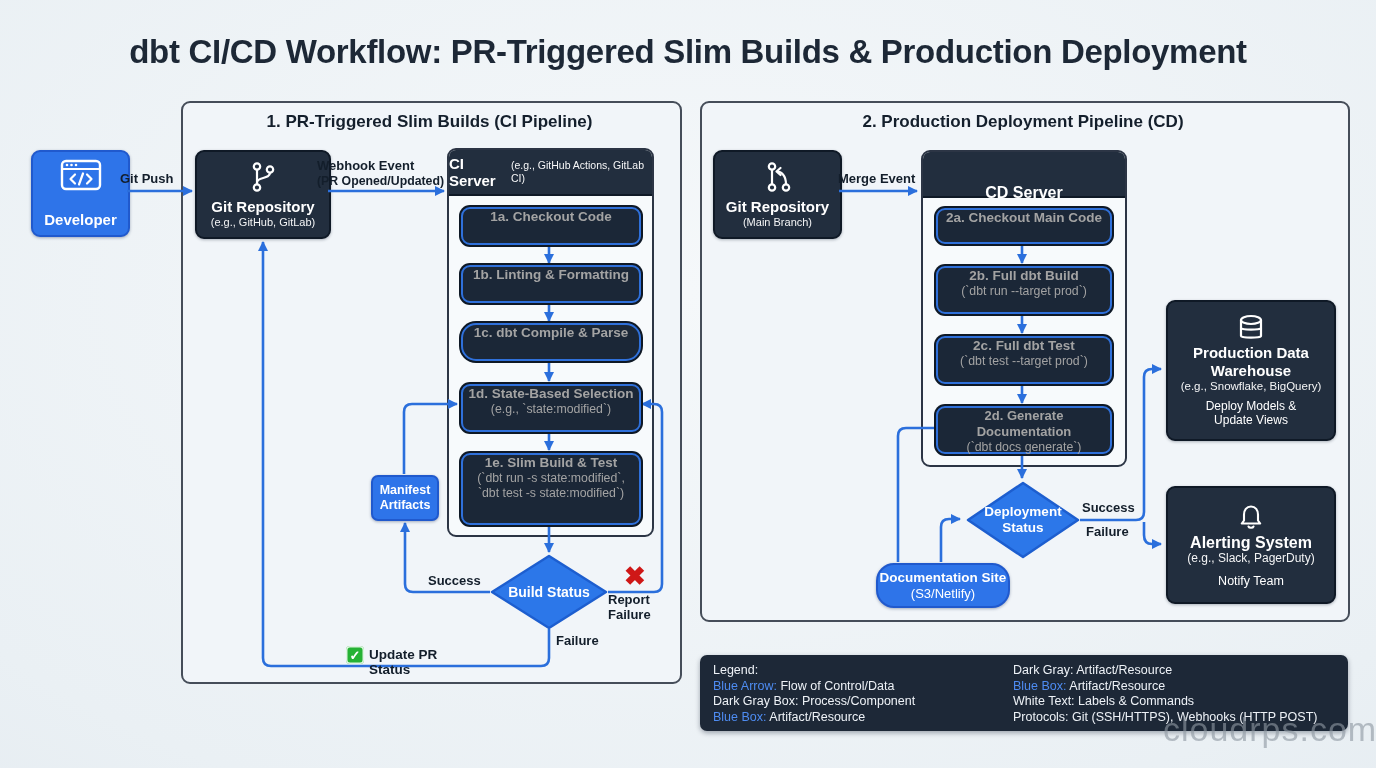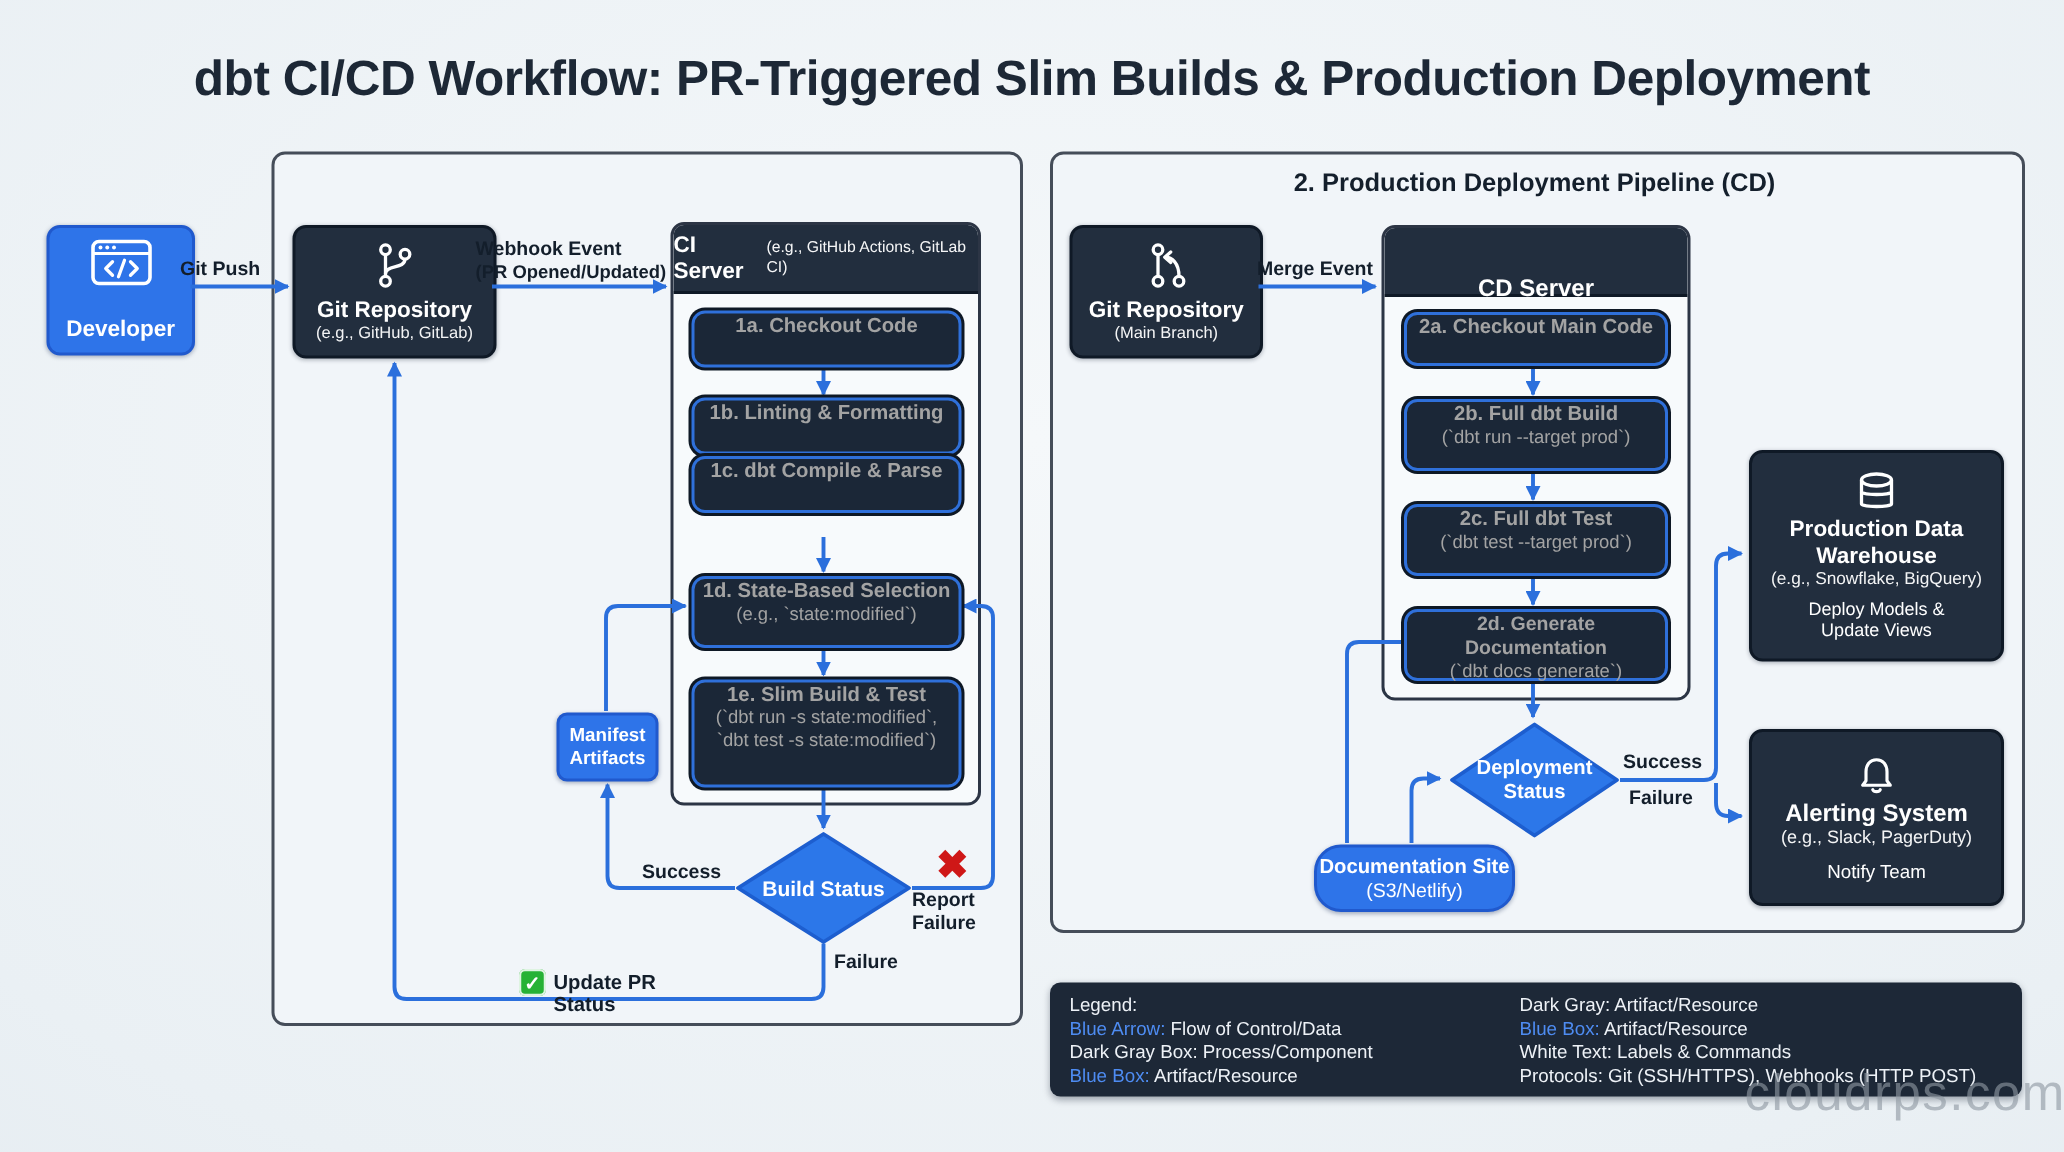--- a/index.html
+++ b/index.html
@@ -48,20 +48,21 @@
   .above{z-index:5;}
 </style>
 </head>
 <body>
 
 <div id="canvas">
 
   <div class="main-title">dbt CI/CD Workflow: PR-Triggered Slim Builds &amp; Production Deployment</div>
 
   <div class="panel" style="left:181px;top:101px;width:497px;height:579px;"></div>
+  <div class="ptitle" style="left:181px;top:112px;width:497px;">1. PR-Triggered Slim Builds (CI Pipeline)</div>
 
   <div class="panel" style="left:700px;top:101px;width:646px;height:517px;"></div>
   <div class="ptitle" style="left:700px;top:112px;width:646px;">2. Production Deployment Pipeline (CD)</div>
 
   <div class="blue-box" style="left:31px;top:150px;width:95px;height:83px;gap:15px;">
     <svg class="ic" width="42" height="32" viewBox="0 0 42 32">
       <rect x="2" y="2" width="38" height="28" rx="4" fill="none" stroke="#fff" stroke-width="2.4"></rect>
       <line x1="2" y1="10" x2="40" y2="10" stroke="#fff" stroke-width="2"></line>
       <circle cx="7" cy="6" r="1.3" fill="#fff"></circle>
         <circle cx="11.5" cy="6" r="1.3" fill="#fff"></circle>
@@ -91,21 +92,21 @@
       <div class="sh-s">(e.g., GitHub Actions, GitLab CI)</div>
     </div>
   </div>
 
   <div class="step above" style="left:461px;top:207px;width:176px;height:34px;">
     <span class="l1">1a. Checkout Code</span>
   </div>
   <div class="step above" style="left:461px;top:265px;width:176px;height:34px;">
     <span class="l1">1b. Linting &amp; Formatting</span>
   </div>
-  <div class="step above" style="left:461px;top:304px;width:176px;height:34px;">
+  <div class="step above" style="left:461px;top:323px;width:176px;height:34px;border-radius:15px;">
     <span class="l1">1c. dbt Compile &amp; Parse</span>
   </div>
   <div class="step above" style="left:461px;top:384px;width:176px;height:44px;">
     <span class="l1">1d. State-Based Selection</span>
     <span class="lc">(e.g., `state:modified`)</span>
   </div>
   <div class="step above" style="left:461px;top:453px;width:176px;height:68px;">
     <span class="l1">1e. Slim Build &amp; Test</span>
     <span class="lc">(`dbt run -s state:modified`,</span>
     <span class="lc">`dbt test -s state:modified`)</span>

